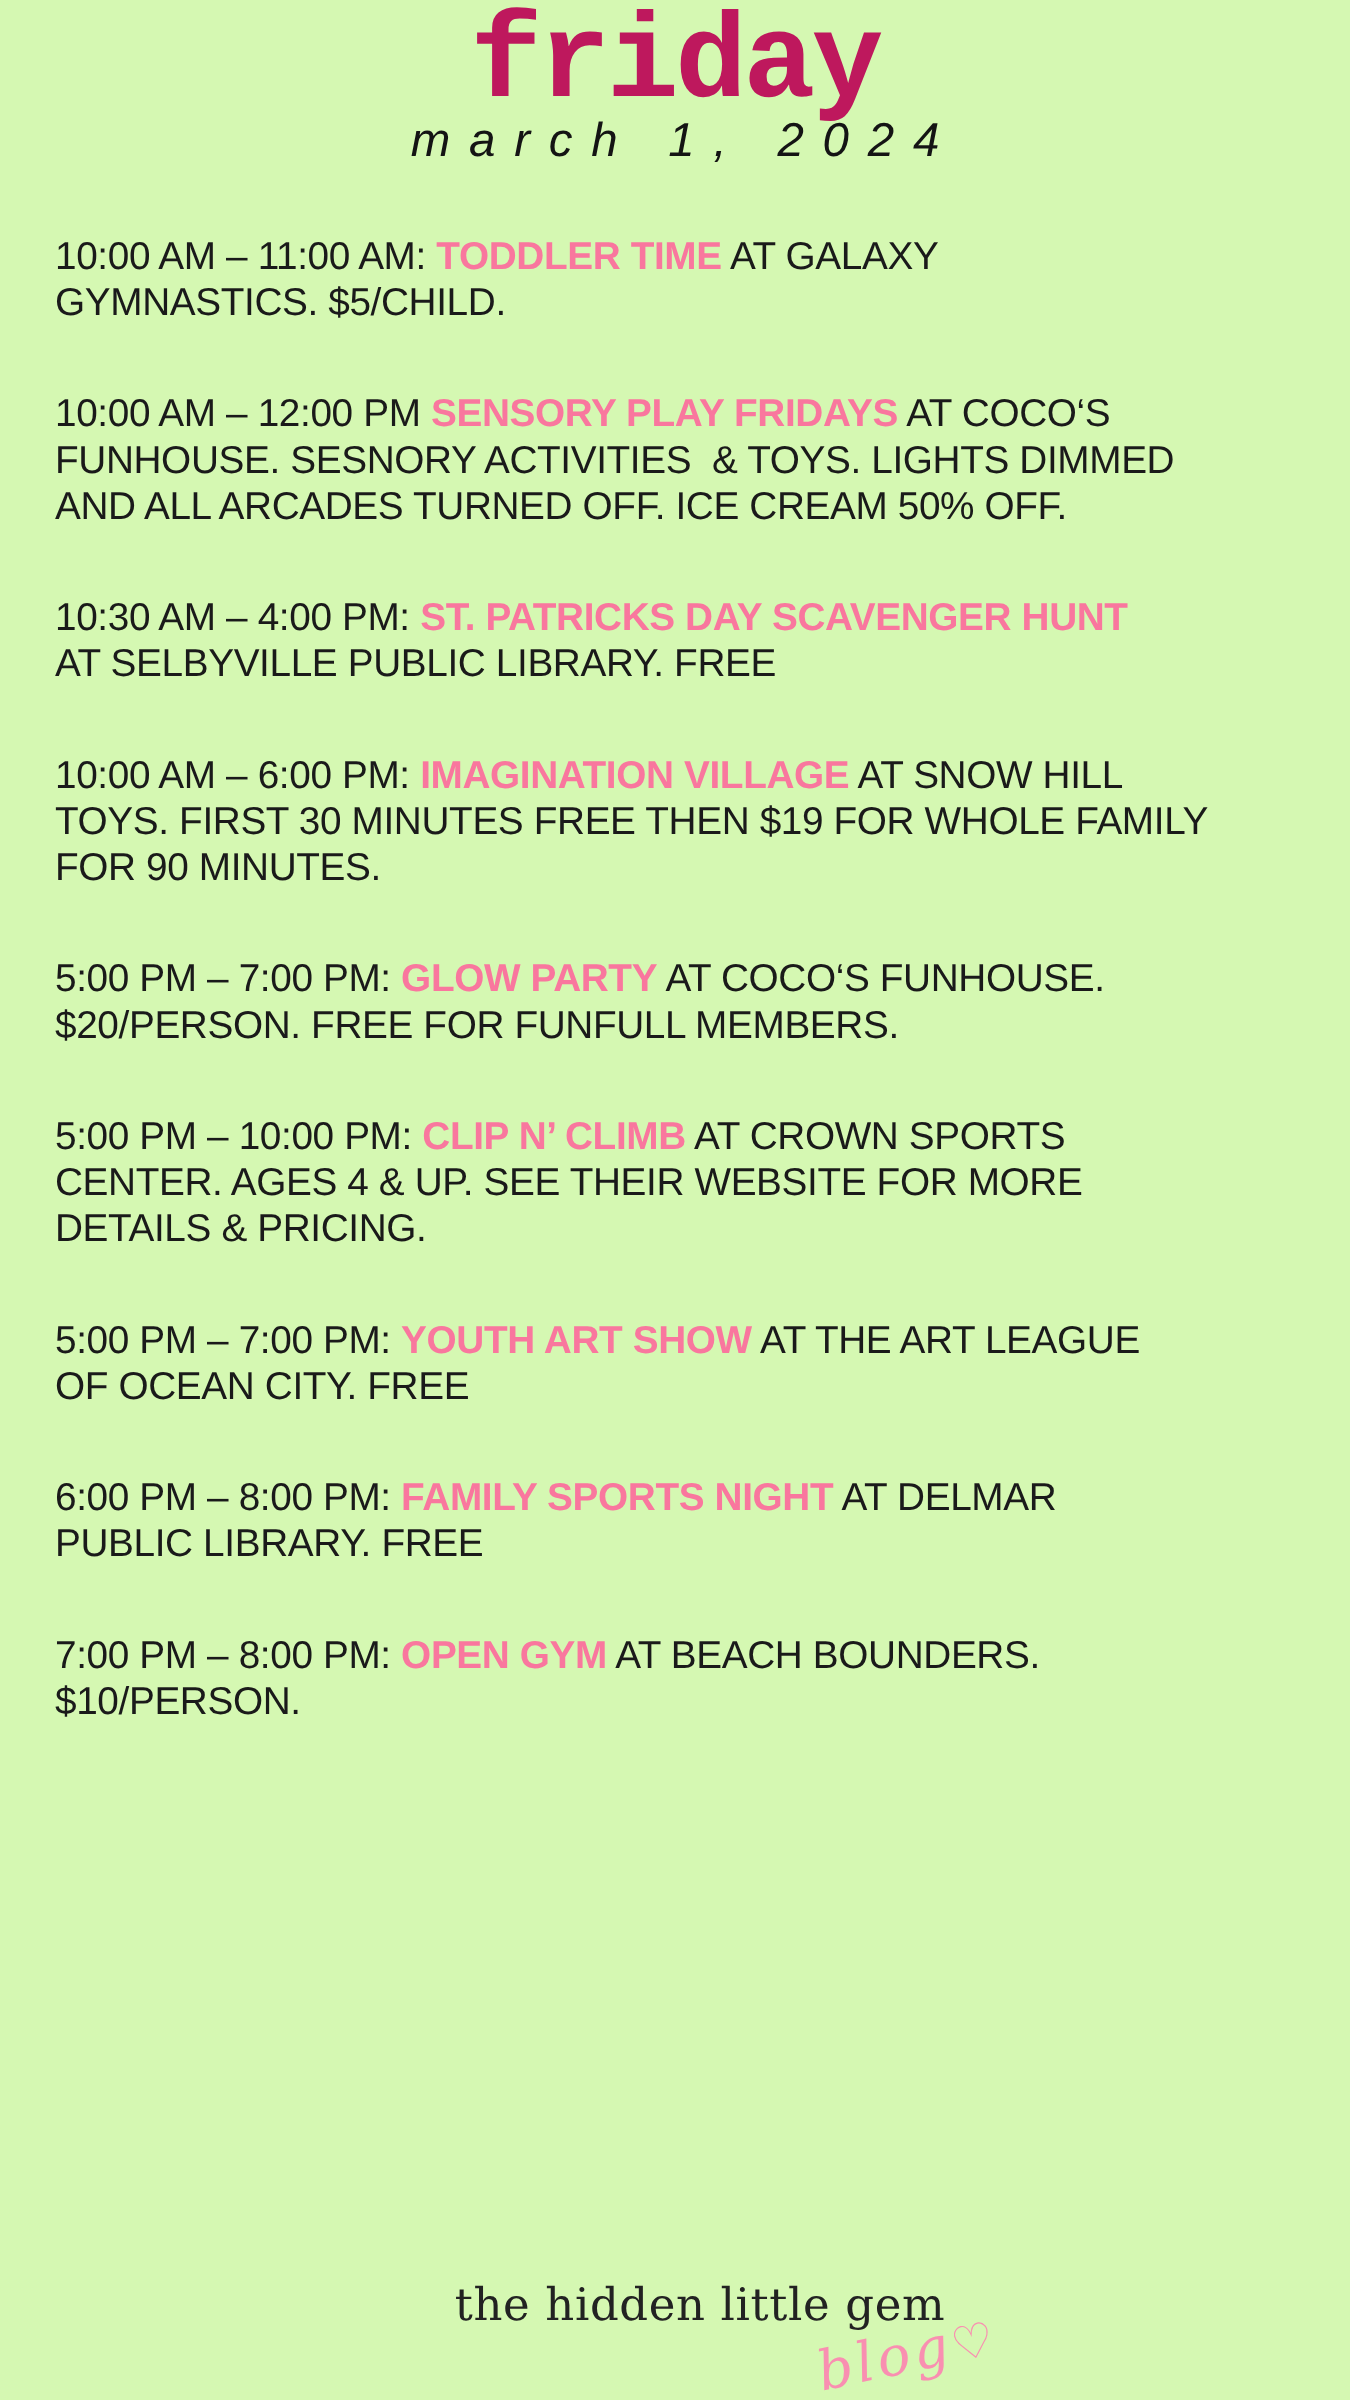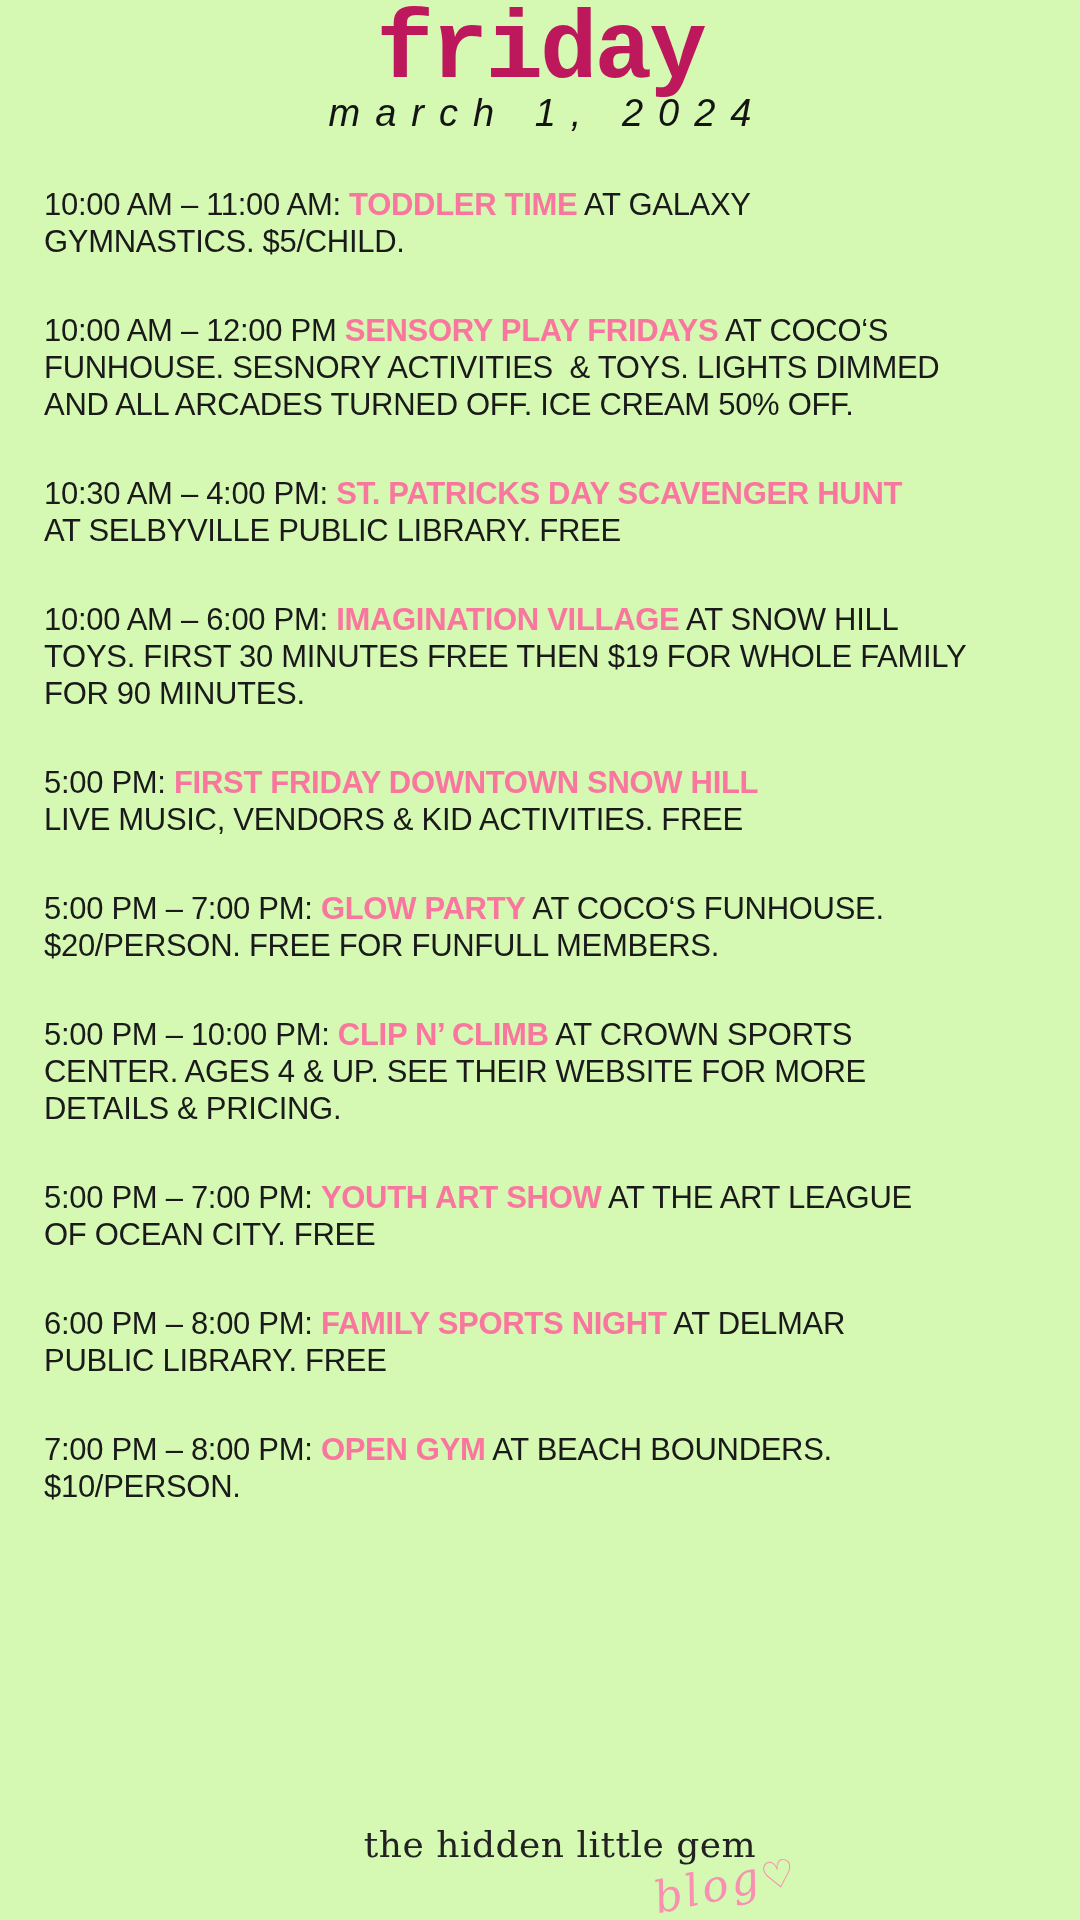--- a/index.html
+++ b/index.html
@@ -103,22 +103,20 @@
       <p class="event"><span>10:00 AM – 11:00 AM: </span><strong class="event-name">TODDLER TIME</strong><span> AT GALAXY
 GYMNASTICS. $5/CHILD.</span></p>
       <p class="event"><span>10:00 AM – 12:00 PM </span><strong class="event-name">SENSORY PLAY FRIDAYS</strong><span> AT COCO‘S
 FUNHOUSE. SESNORY ACTIVITIES  &amp; TOYS. LIGHTS DIMMED
 AND ALL ARCADES TURNED OFF. ICE CREAM 50% OFF.</span></p>
       <p class="event"><span>10:30 AM – 4:00 PM: </span><strong class="event-name">ST. PATRICKS DAY SCAVENGER HUNT</strong><span>
 AT SELBYVILLE PUBLIC LIBRARY. FREE</span></p>
       <p class="event"><span>10:00 AM – 6:00 PM: </span><strong class="event-name">IMAGINATION VILLAGE</strong><span> AT SNOW HILL
 TOYS. FIRST 30 MINUTES FREE THEN $19 FOR WHOLE FAMILY
 FOR 90 MINUTES.</span></p>
-      <p class="event"><span>5:00 PM: </span><strong class="event-name">FIRST FRIDAY DOWNTOWN SNOW HILL</strong><span>
-LIVE MUSIC, VENDORS &amp; KID ACTIVITIES. FREE</span></p>
       <p class="event"><span>5:00 PM – 7:00 PM: </span><strong class="event-name">GLOW PARTY</strong><span> AT COCO‘S FUNHOUSE.
 $20/PERSON. FREE FOR FUNFULL MEMBERS.</span></p>
       <p class="event"><span>5:00 PM – 10:00 PM: </span><strong class="event-name">CLIP N’ CLIMB</strong><span> AT CROWN SPORTS
 CENTER. AGES 4 &amp; UP. SEE THEIR WEBSITE FOR MORE
 DETAILS &amp; PRICING.</span></p>
       <p class="event"><span>5:00 PM – 7:00 PM: </span><strong class="event-name">YOUTH ART SHOW</strong><span> AT THE ART LEAGUE
 OF OCEAN CITY. FREE</span></p>
       <p class="event"><span>6:00 PM – 8:00 PM: </span><strong class="event-name">FAMILY SPORTS NIGHT</strong><span> AT DELMAR
 PUBLIC LIBRARY. FREE</span></p>
       <p class="event"><span>7:00 PM – 8:00 PM: </span><strong class="event-name">OPEN GYM</strong><span> AT BEACH BOUNDERS.

